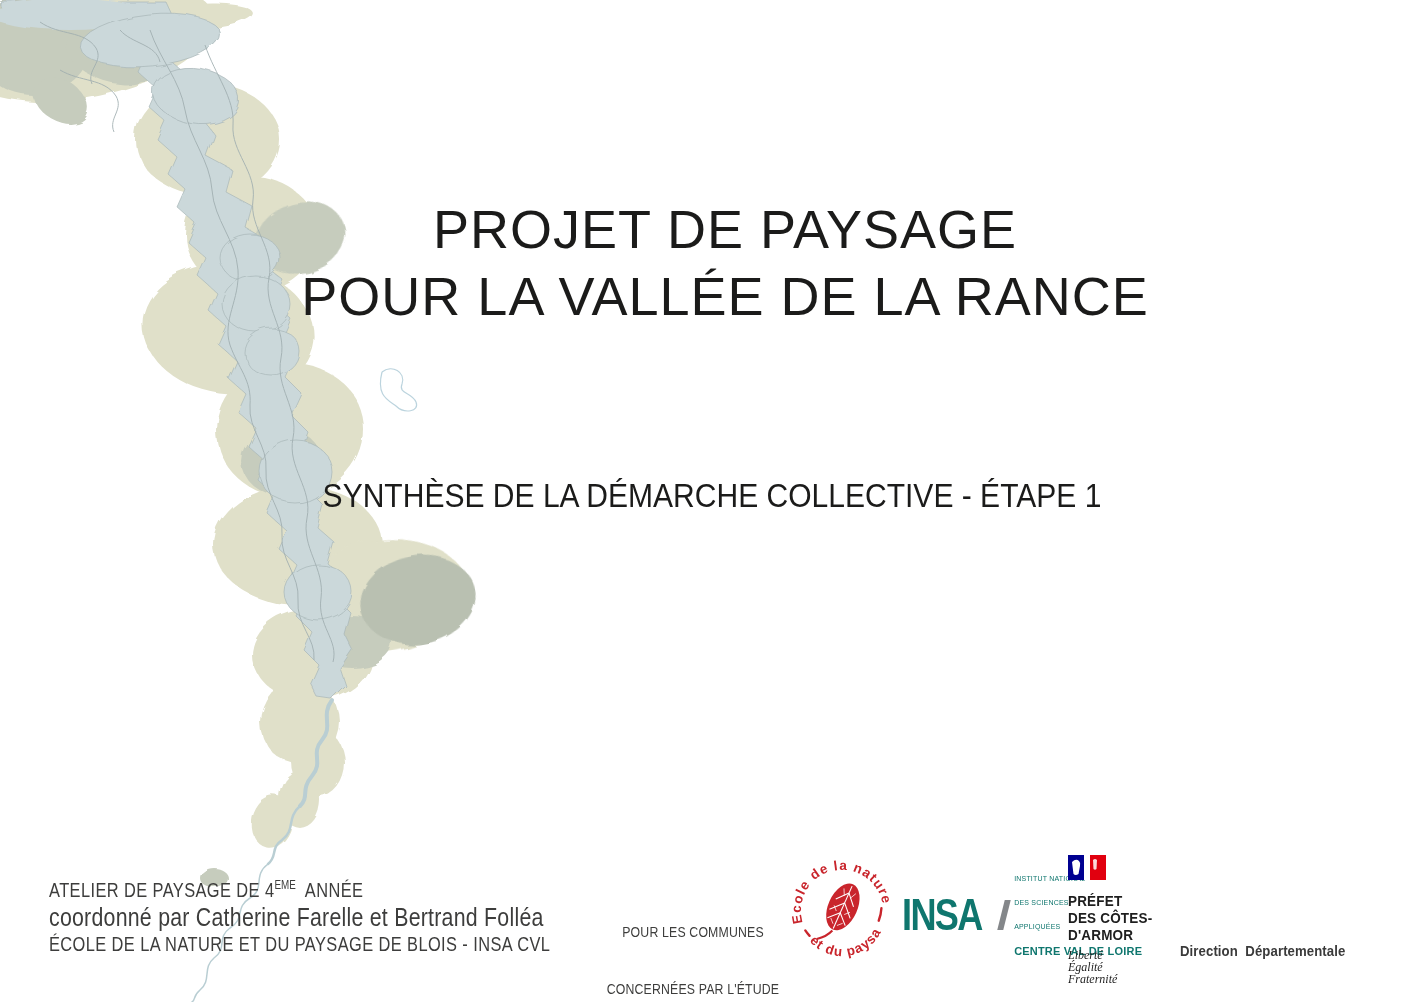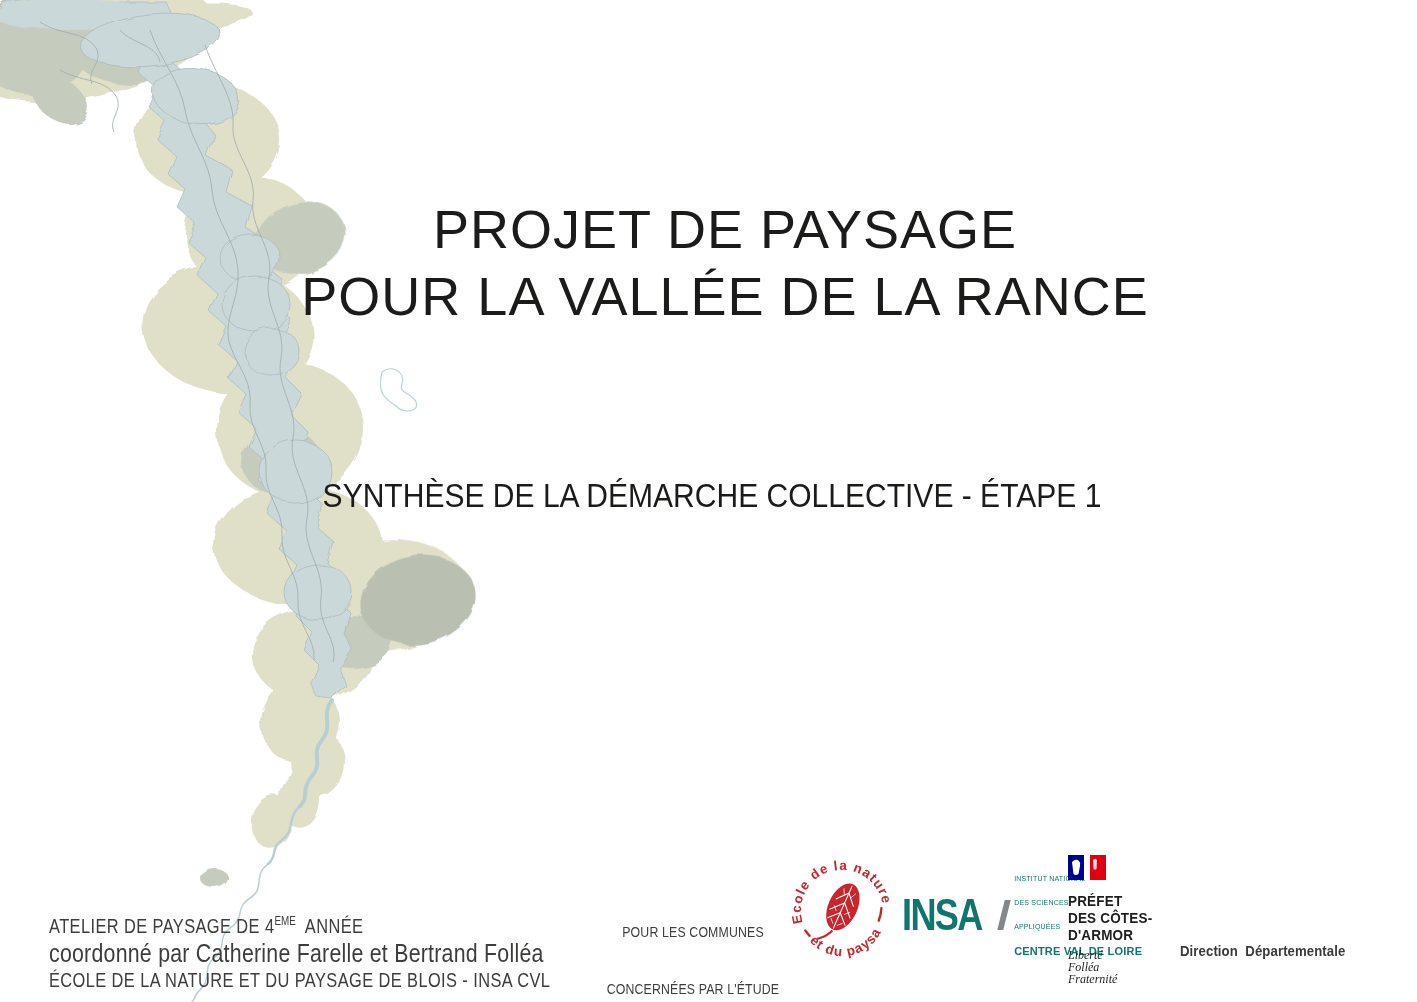--- a/index.html
+++ b/index.html
@@ -18,21 +18,21 @@
   }
   #title1{top:166px;}
   #title2{top:233px;}
   .subtitle{
     left:7px;width:1410px;text-align:center;
     font-size:33px;line-height:1;font-weight:500;letter-spacing:0px;
     transform:scaleX(.91);color:#1b1b1a;white-space:pre;
   }
   #subtitle{top:452px;}
   
-  .credits{left:49px;top:874px;color:#3d3d3c;margin-top:36px;}
+  .credits{left:49px;top:874px;color:#3d3d3c;}
   .credits .c1{
     font-size:20px;line-height:23px;letter-spacing:.5px;
     transform:scaleX(.82);transform-origin:left center;white-space:pre;
   }
   .credits .c1 sup{font-size:12px;letter-spacing:0;}
   .credits .c2{
     font-size:26px;line-height:30px;letter-spacing:.3px;
     transform:scaleX(.82);transform-origin:left center;white-space:pre;
   }
   .credits .c3{
@@ -233,21 +233,21 @@
     <path d="M4,7 Q8,3 11,6 Q13,8 12,11 L10.5,19 Q7.5,21 5.5,19 Z" fill="#ffffff"></path>
     <path d="M25,5 q2,-2 4,0 l-0.5,9 q-1.5,1.5 -3,0 Z" fill="#ffffff" opacity="0.85"></path>
   </svg>
   <div class="block">
     <div class="pline">PRÉFET</div>
     <div class="pline">DES CÔTES-</div>
     <div class="pline">D'ARMOR</div>
   </div>
   <div class="motto">
     <div>Liberté</div>
-    <div>Folléa</div>
+    <div>Égalité</div>
     <div>Fraternité</div>
   </div>
 </div>
 
 <div class="abs ddtm ontop">
   <div>Direction  Départementale</div>
   <div>des Territoires et de la Mer</div>
 </div>
 
 </body></html>

